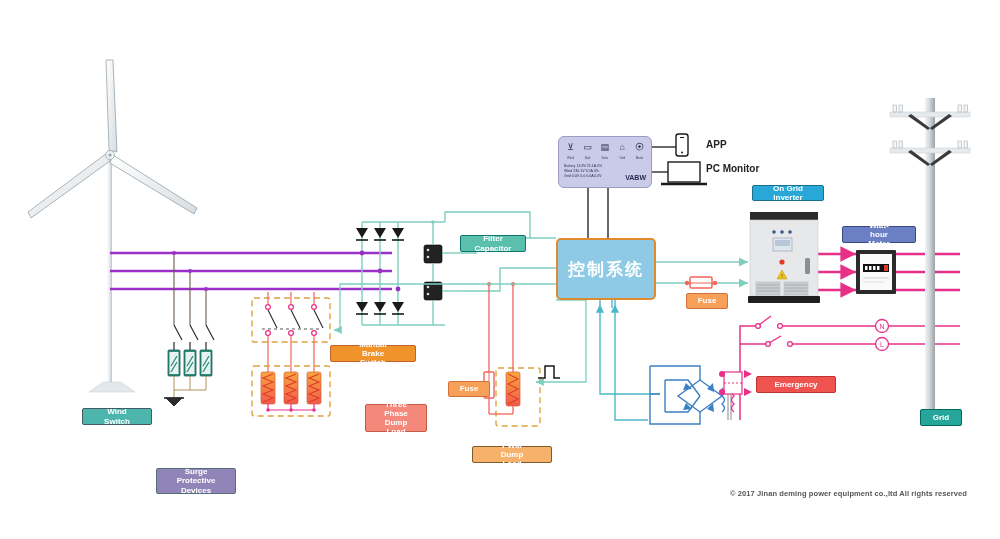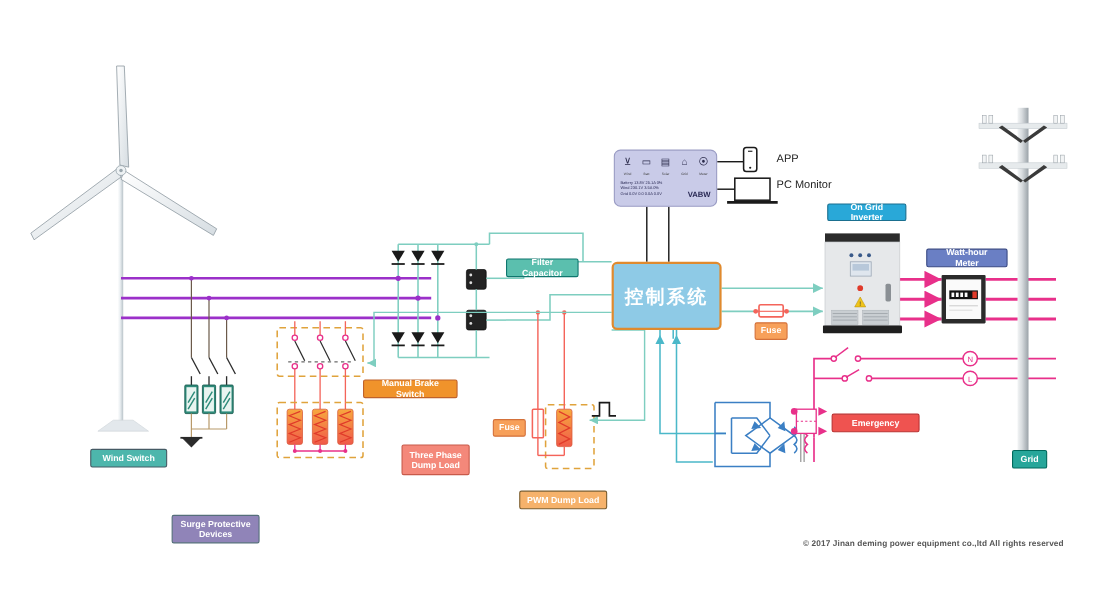--- a/index.html
+++ b/index.html
@@ -1,33 +1,33 @@
 <!DOCTYPE html>
 <html><head>
 <meta charset="utf-8">
 <style>
   html,body{margin:0;padding:0;background:#fff;}
   body{font-family:"Liberation Sans",sans-serif;}
   #stage{position:relative;width:1000px;height:539px;background:#ffffff;overflow:hidden;}
   svg.layer{position:absolute;left:0;top:0;width:1000px;height:539px;}
   .lbl{position:absolute;box-sizing:border-box;display:flex;align-items:center;justify-content:center;
        text-align:center;font-size:8px;font-weight:bold;line-height:1.15;color:#fff;
-       border-radius:2px;padding:2px 6px;white-space:pre-line;}
+       border-radius:2px;padding:2px 20px;white-space:pre-line;}
   .lbl-teal{background:#4db6ac;border:1px solid #455a64;}
   .lbl-teal2{background:#5bbfae;border:1px solid #0f766e;}
   .lbl-purple{background:#9084b8;border:1px solid #546e7a;margin-top:36px;}
   .lbl-orange{background:#f0932b;border:1px solid #c0622a;}
   .lbl-orange2{background:#f7a05a;border:1px solid #d4713a;}
   .lbl-salmon{background:#f4887a;border:1px solid #c85a4a;margin-left:39px;}
   .lbl-peach{background:#f6b26b;border:1px solid #7a5c2e;}
   .lbl-red{background:#ef5350;border:1px solid #b33;}
   .lbl-blue{background:#29a8d8;border:1px solid #1a6f8f;}
   .lbl-blue2{background:#6a7fc4;border:1px solid #3a4a84;}
   .lbl-green{background:#26a69a;border:1px solid #00695c;}
-  .plaintxt{position:absolute;font-size:10px;font-weight:normal;color:#222;}
+  .plaintxt{position:absolute;font-size:10px;font-weight:bold;color:#222;}
   .copyright{position:absolute;font-size:7.5px;color:#555;letter-spacing:.1px;}
   .ctrlbox{position:absolute;box-sizing:border-box;background:#8ecae6;border:2px solid #e08a2e;
            border-radius:5px;display:flex;align-items:center;justify-content:center;
            color:#fff;font-size:17px;font-weight:bold;letter-spacing:2px;}
   .panel{position:absolute;box-sizing:border-box;background:#c9cbe8;border:1px solid #9a9cc4;border-radius:6px;}
   .panel .row1{position:absolute;left:5px;top:5px;right:5px;height:20px;display:flex;justify-content:space-between;}
   .panel .ico{width:13px;text-align:center;font-size:9px;color:#2a2a4a;line-height:11px;}
   .panel .ico .cap{font-size:3px;display:block;color:#444;}
   .panel .readout{position:absolute;left:5px;top:27px;right:5px;font-size:3.6px;color:#2a2a55;line-height:5px;}
   .panel .vabw{position:absolute;right:5px;bottom:6px;font-size:7px;font-weight:bold;color:#2a2a55;}

